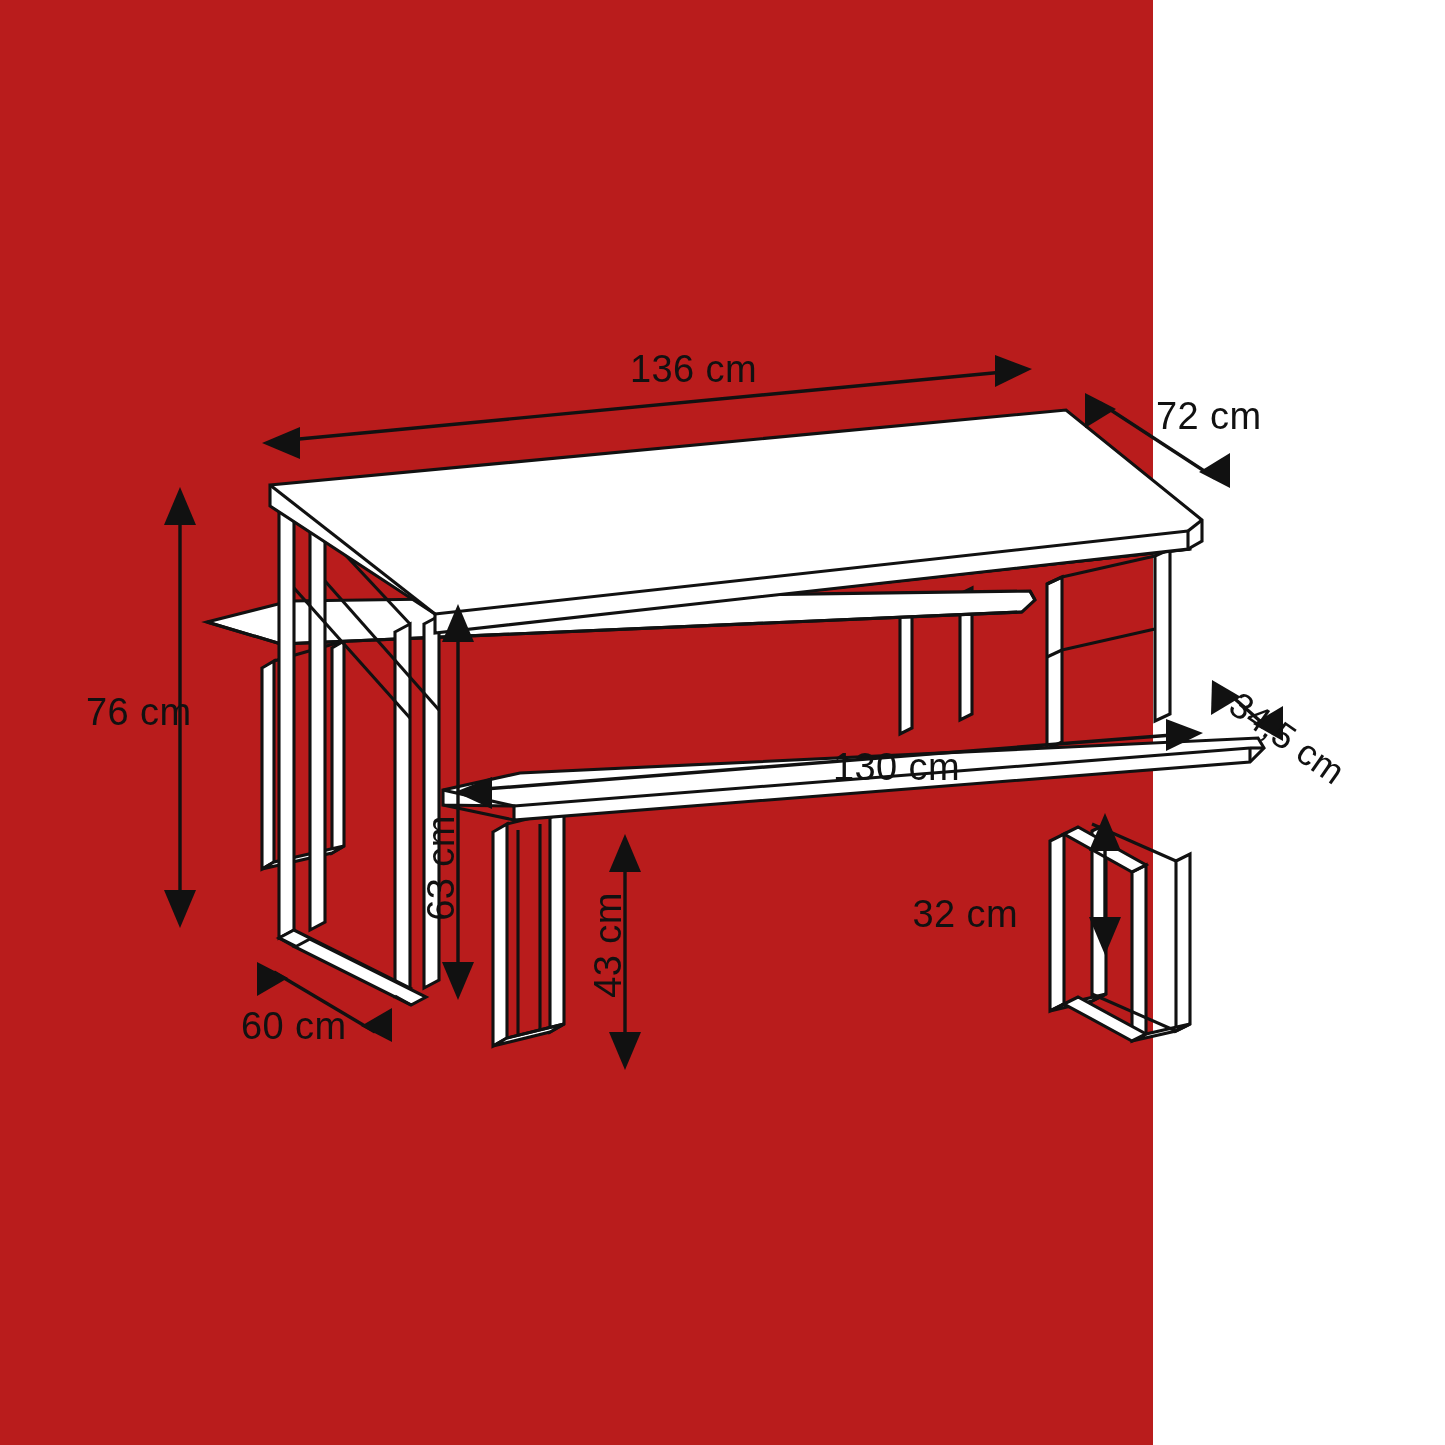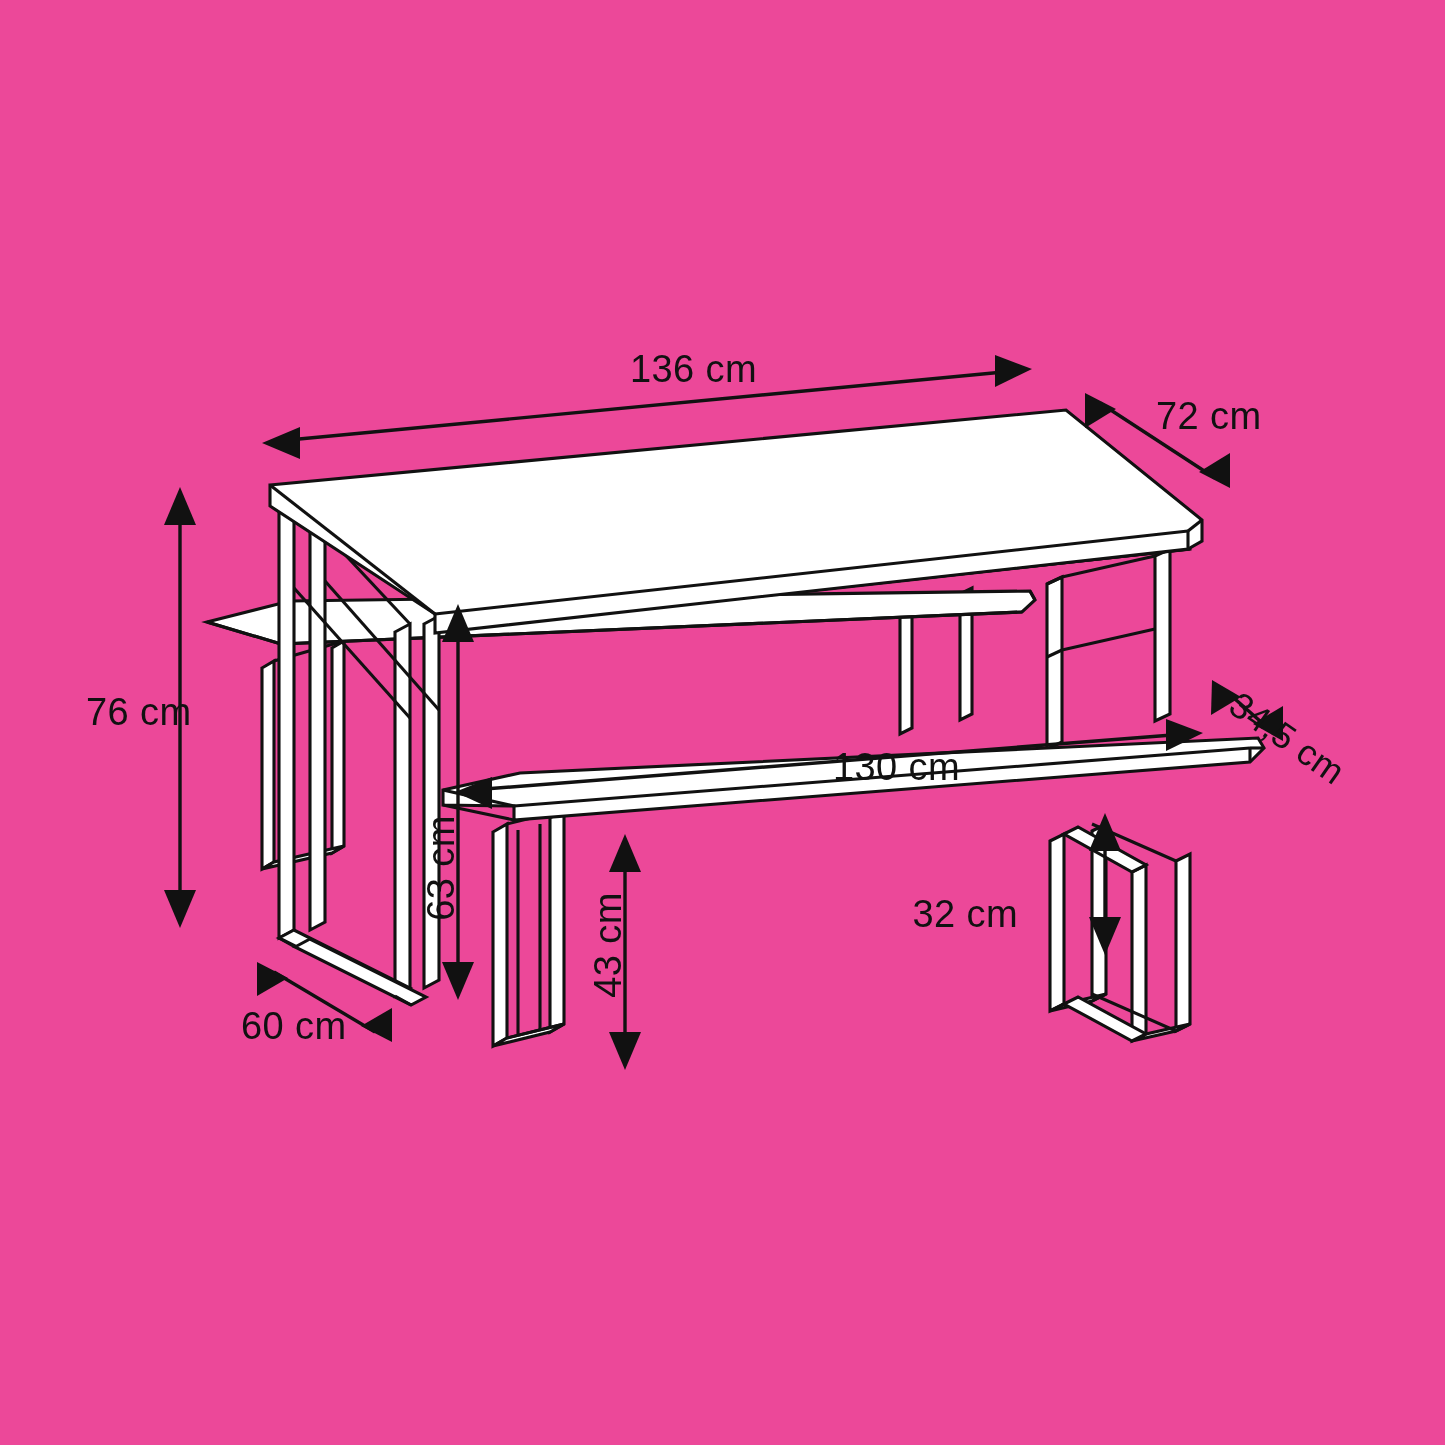--- a/index.html
+++ b/index.html
@@ -9,23 +9,23 @@
     background: #ffffff;
   }
   body {
     width: 1445px;
     height: 1445px;
     font-family: "Liberation Sans", sans-serif;
     overflow: hidden;
   }
   #diagram-root {
     position: relative;
-    width: 1445px;
+    width: 1153px;
     height: 1445px;
-    background: #ec4899;
+    background: #b91c1c;
     text-align: right;
   }
   svg.dimension-drawing {
     display: block;
     width: 1445px;
     height: 1445px;
   }
   .furniture-edge {
     fill: #ffffff;
     stroke: #111111;

